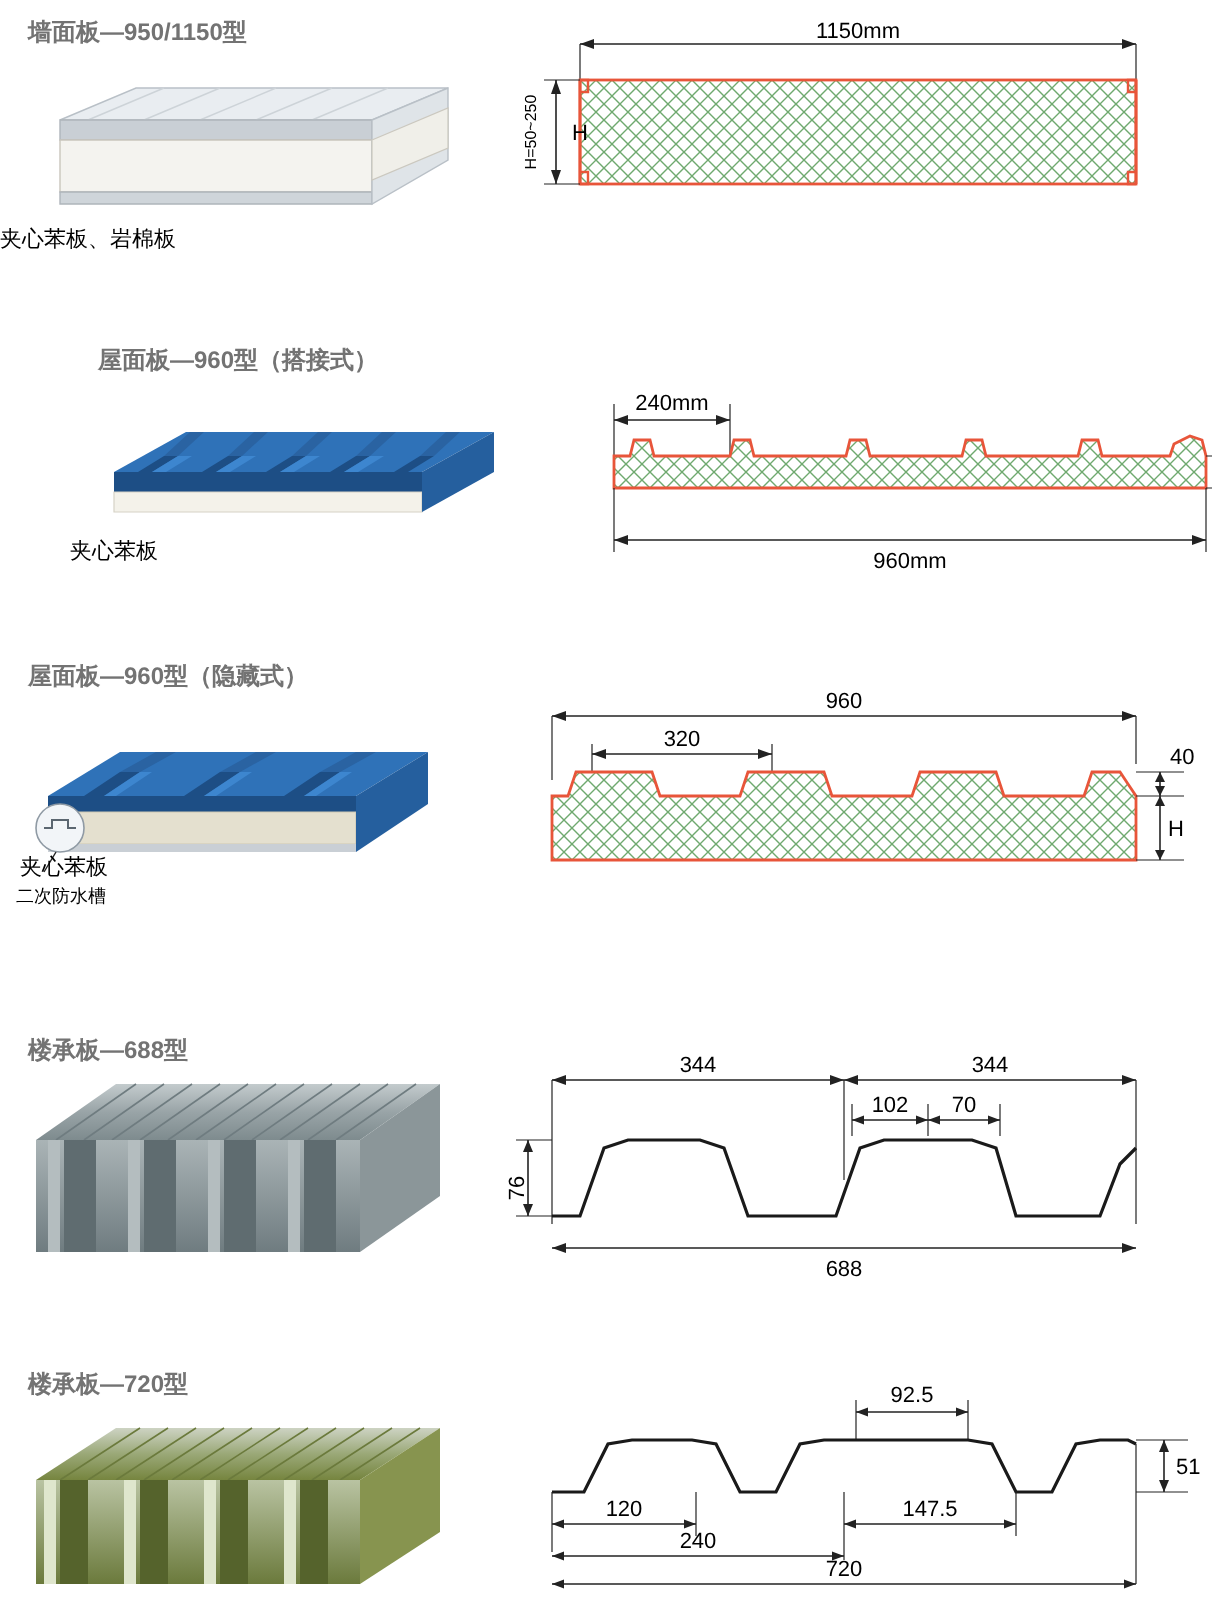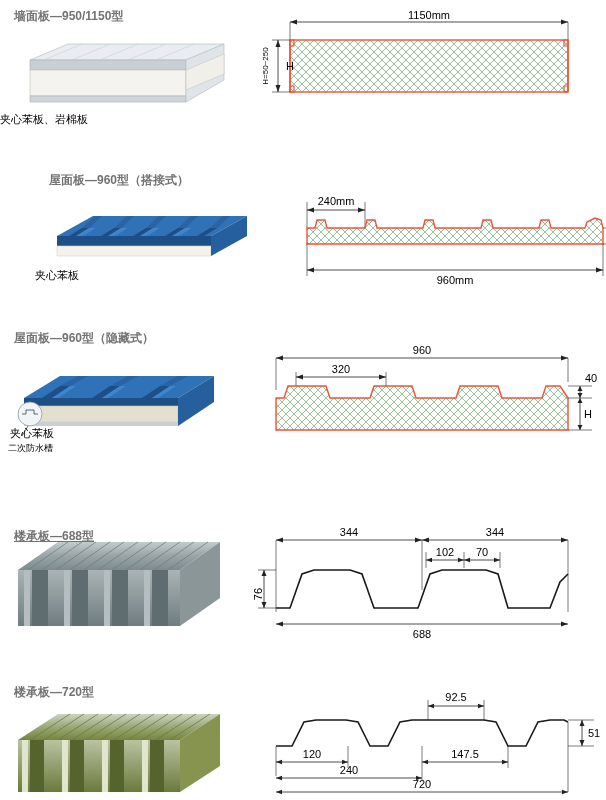--- a/index.html
+++ b/index.html
@@ -281,21 +281,21 @@
       <polygon points="330,68 327.5,73 332.5,73" fill="#222"></polygon>
       <polygon points="330,100 327.5,95 332.5,95" fill="#222"></polygon>
       <line x1="318" y1="100" x2="342" y2="100" stroke="#222" stroke-width="0.6"></line>
       <text x="334" y="88" font-size="11" fill="#000" font-family="Liberation Sans, sans-serif">H</text>
     </svg>
   </div>
 </div>
 
 <div class="row" style="top:512px; height:150px;">
   <div class="left-col">
-    <div class="title" style="position:absolute;left:14px;top:16px;text-decoration:underline;">楼承板—688型</div>
+    <div class="title" style="position:absolute;left:14px;top:5px;">楼承板—688型</div>
 
     <div style="position:absolute;left:14px;top:22px;">
       <svg width="215" height="110" viewBox="0 0 215 110">
 
         <defs>
           <linearGradient id="gz" x1="0" y1="0" x2="0" y2="1">
             <stop offset="0" stop-color="#c3cbcd"></stop>
             <stop offset="0.5" stop-color="#99a4a7"></stop>
             <stop offset="1" stop-color="#7e8b8e"></stop>
           </linearGradient>

